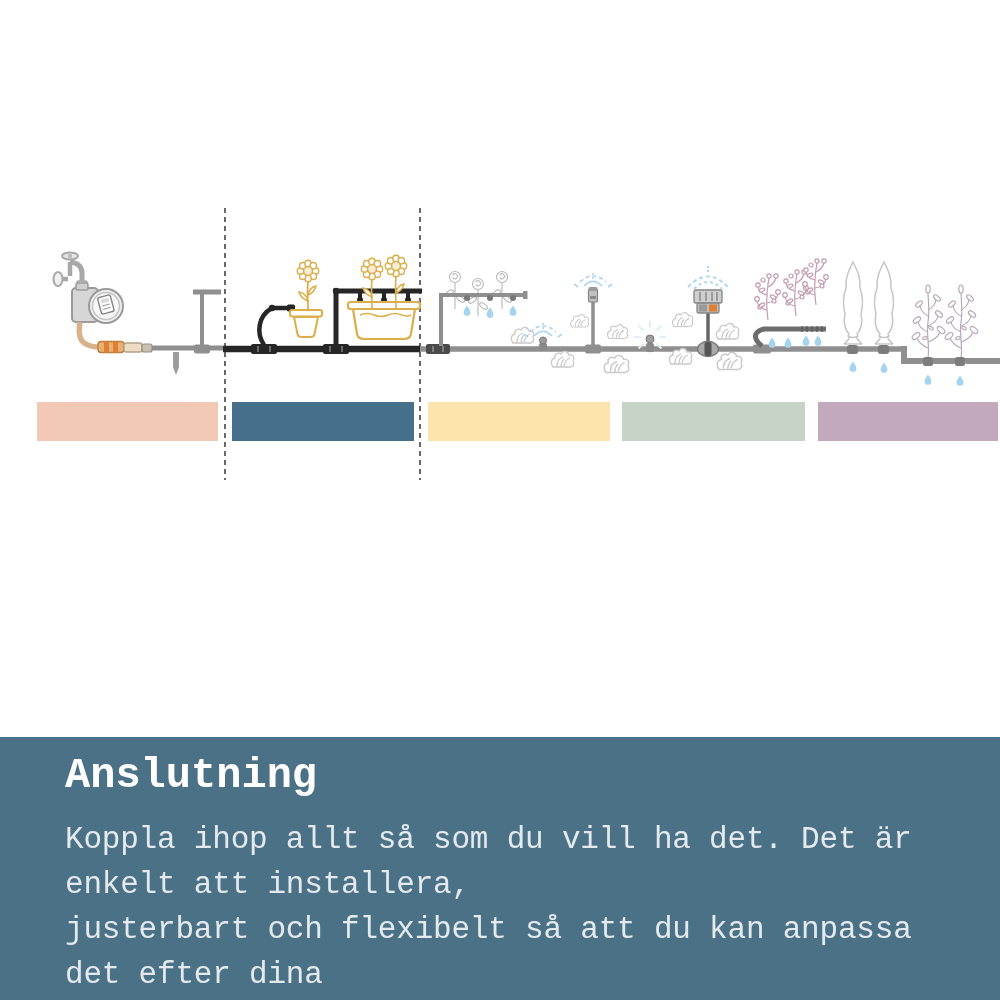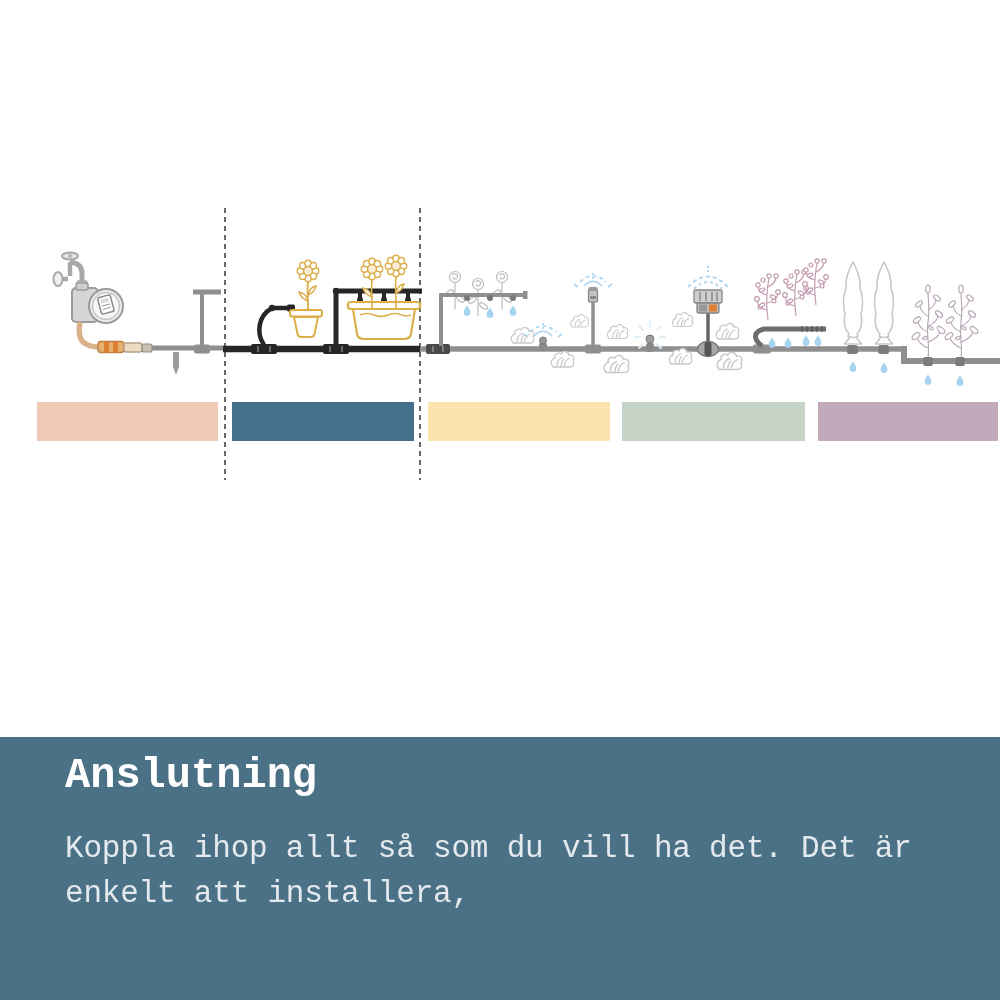--- a/index.html
+++ b/index.html
@@ -23,21 +23,21 @@
   .hose{stroke:var(--hose-tan);fill:none;}
   .orange{fill:var(--connector-orange);}
   .cyp{stroke:#c6c6c6;fill:#fff;}
   .dash{stroke:#444;stroke-width:1.6;stroke-dasharray:5 4;fill:none;}
   
   .footer{position:absolute;left:0;top:737px;width:1000px;height:263px;
           background:var(--footer-bg);color:var(--footer-text);box-sizing:border-box;
           padding:16px 40px 0 65px;}
   .footer h1{margin:0;font-size:42px;line-height:46px;font-weight:bold;
              color:var(--footer-heading);letter-spacing:0;}
-  .footer .body{margin-top:27px;font-size:31px;line-height:45px;letter-spacing:-0.2px;}
+  .footer .body{margin-top:18px;font-size:31px;line-height:45px;letter-spacing:-0.2px;}
 </style>
 </head>
 <body>
 
 <div class="page">
 
   <svg width="1000" height="520" viewBox="0 0 1000 520">
     <defs>
       <path id="drop" class="water" d="M0,-5.5 C2,-2.5 3.4,-0.8 3.4,1.2 A3.4,3.6 0 1 1 -3.4,1.2 C-3.4,-0.8 -2,-2.5 0,-5.5 Z"></path>
       <g id="lettuce" class="lett" stroke-width="1.3">
@@ -330,16 +330,17 @@
       <rect x="408" y="402" width="182" height="39" fill="#fbe4ae"></rect>
       <rect x="602" y="402" width="183" height="39" fill="#c5d4c7"></rect>
       <rect x="798" y="402" width="180" height="39" fill="#c2a9bb"></rect>
     </g>
   </svg>
 
   <div class="footer">
     <h1>Anslutning</h1>
     <div class="body">
       <div>Koppla ihop allt så som du vill ha det. Det är enkelt att installera,</div>
+      <div>justerbart och flexibelt så att du kan anpassa det efter dina</div>
     </div>
   </div>
 
 </div>
 
 </body></html>

